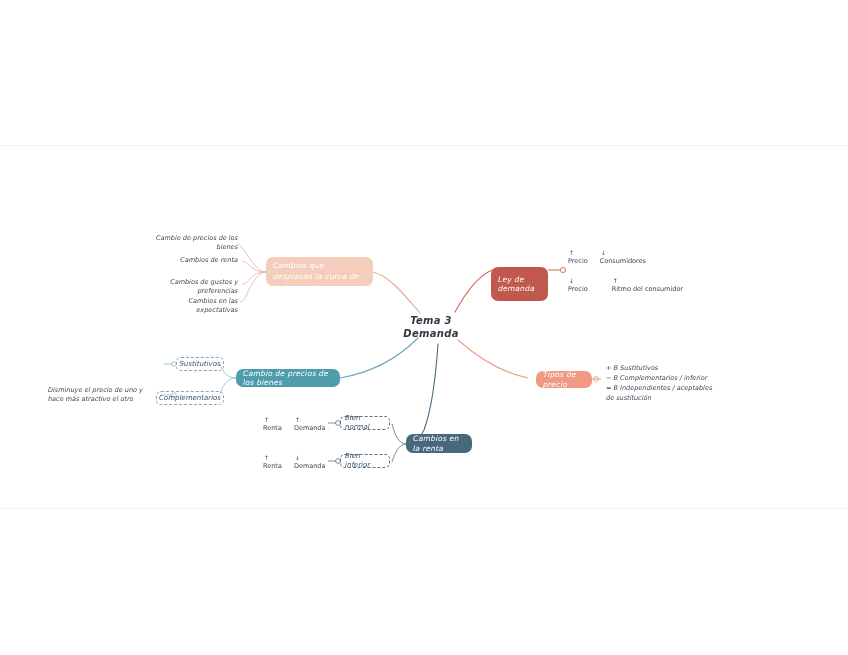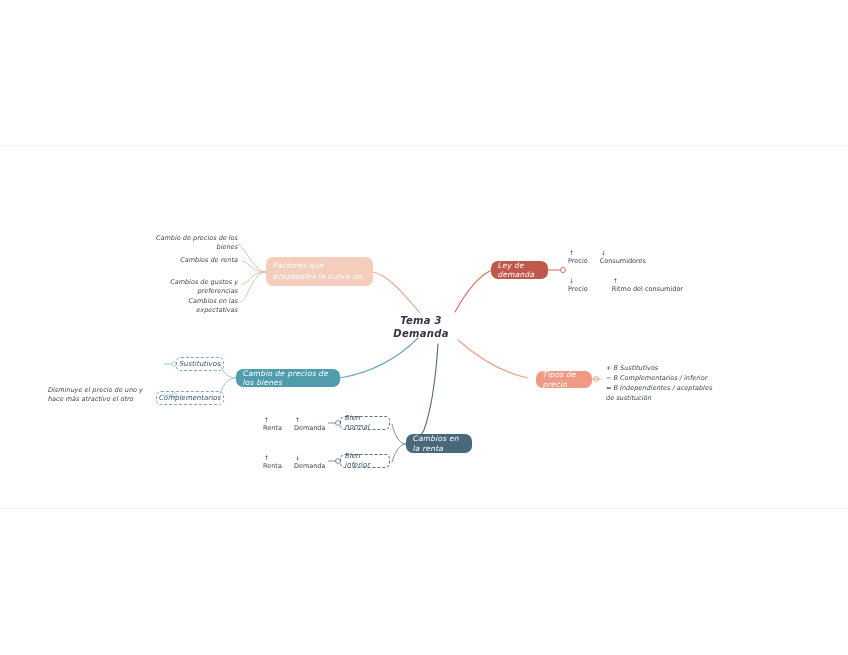--- a/index.html
+++ b/index.html
@@ -171,31 +171,31 @@
     <path d="M 438 344 C 436 374 432 408 424 430 C 420 438 416 442 410 444" stroke="#4c6a7e" stroke-width="1.1" fill="none" stroke-linecap="round"></path>
 
     <path d="M 406 444 C 398 444 394 432 392 424" stroke="#5a7688" stroke-width="0.8" fill="none"></path>
     <path d="M 406 444 C 398 444 394 456 392 462" stroke="#5a7688" stroke-width="0.8" fill="none"></path>
     <path d="M 336 423 L 328 423" stroke="#5a7688" stroke-width="0.8" fill="none"></path>
     <path d="M 336 461 L 328 461" stroke="#5a7688" stroke-width="0.8" fill="none"></path>
     <circle cx="338" cy="423" r="2.4" fill="none" stroke="#5a7688" stroke-width="0.8"></circle>
     <circle cx="338" cy="461" r="2.4" fill="none" stroke="#5a7688" stroke-width="0.8"></circle>
   </svg>
 
-  <div class="node root" style="left:385px; top:315px; width:72px;">Tema 3
+  <div class="node root" style="left:395px; top:315px; width:72px;">Tema 3
 Demanda</div>
 
-  <div class="node pill salmon-soft" style="left:266px; top:257px; width:107px; height:29px;">Factores que aceptables la curva de la demanda</div>
+  <div class="node pill salmon-soft" style="left:266px; top:257px; width:107px; height:29px;">Cambios que desplazan la curva de la demanda</div>
 
   <div class="note right" style="position:absolute; left:140px; top:234px; width:98px; font-style:italic;">Cambio de precios de los bienes</div>
   <div class="note right" style="position:absolute; left:150px; top:256px; width:88px; font-style:italic;">Cambios de renta</div>
   <div class="note right" style="position:absolute; left:136px; top:278px; width:102px; font-style:italic;">Cambios de gustos y preferencias</div>
   <div class="note right" style="position:absolute; left:146px; top:297px; width:92px; font-style:italic;">Cambios en las expectativas</div>
 
-  <div class="node pill red" style="left:491px; top:261px; width:57px; height:18px; justify-content:center;">Ley de demanda</div>
+  <div class="node pill red" style="left:491px; top:267px; width:57px; height:34px; justify-content:center;">Ley de demanda</div>
 
   <div class="kv" style="left:568px; top:250px;">
     <div class="cell">
       <span class="arrowmark">↑</span>
       <span class="note">Precio</span>
     </div>
     <div class="cell">
       <span class="arrowmark">↓</span>
       <span class="note">Consumidores</span>
     </div>

